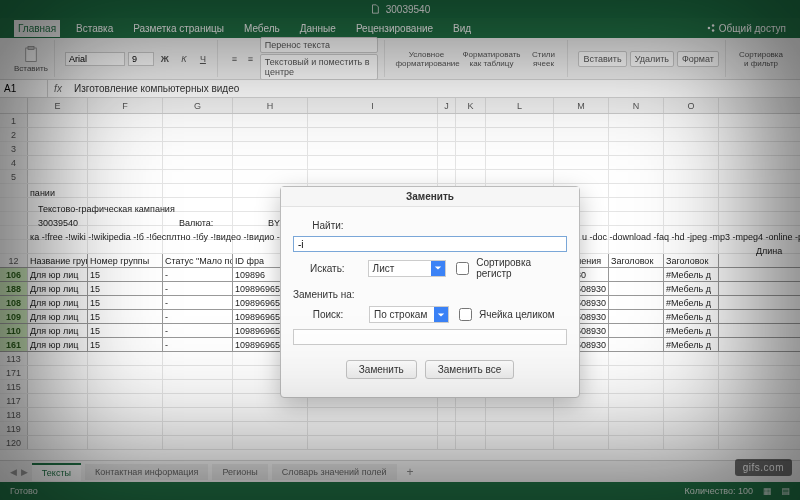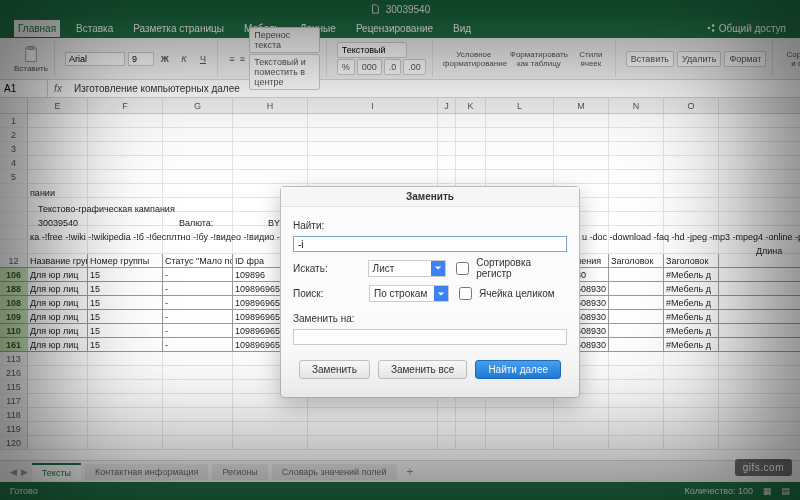--- a/index.html
+++ b/index.html
@@ -35,21 +35,21 @@
 .status{height:18px;background:#217346;color:#e6f1ea;display:flex;align-items:center;padding:0 10px;font-size:9px;gap:14px}
 .status .right{margin-left:auto;display:flex;gap:10px;align-items:center}
 .tabs{height:22px;background:#f3f3f3;border-top:1px solid #d4d4d4;display:flex;align-items:center;padding:0 10px;gap:4px}
 .tabs .stab{padding:3px 10px;font-size:9px;color:#666;cursor:pointer;background:#e6e6e6}
 .tabs .stab.active{background:#fff;color:#217346;border-top:2px solid #217346}
 .tabs .addtab{padding:0 6px;color:#888;cursor:pointer;font-size:12px}
 .dialog{position:absolute;top:88px;left:280px;width:300px;background:#fbfbfb;border:1px solid #bbb;border-radius:4px;box-shadow:0 8px 24px rgba(0,0,0,.25);font-size:10px;color:#333}
 .dialog .dtitle{text-align:center;padding:4px 0;font-weight:bold;border-bottom:1px solid #e2e2e2;background:#f6f6f6}
 .dialog .body{padding:8px 12px}
 .dialog .frow{display:flex;align-items:center;margin:5px 0;gap:6px}
-.dialog .lab{width:70px;text-align:left}
+.dialog .lab{width:70px;text-align:center}
 .dialog input[type=text]{flex:1;border:1px solid #7aa7d8;padding:2px 4px;font-size:10px;height:16px}
 .dialog .sel-wrap{background:#fff;border:1px solid #ccc;padding:1px 4px;position:relative;width:80px;height:17px;line-height:13px}
 .dialog .sel-wrap .arrow{position:absolute;right:0;top:0;bottom:0;width:14px;background:#3b82f6;display:flex;align-items:center;justify-content:center}
 .dialog .sel-wrap .arrow svg{width:8px;height:8px;fill:#fff}
 .dialog .check{display:flex;align-items:center;gap:4px}
 .dialog .btns{display:flex;justify-content:center;gap:8px;padding:10px 0}
 .dialog .dbtn{padding:3px 12px;background:linear-gradient(#fdfdfd,#efefef);border:1px solid #c4c4c4;border-radius:3px;font-size:10px;cursor:pointer}
 .dialog .dbtn.primary{background:linear-gradient(#4aa3f0,#1e7fe0);border-color:#1e6fc0;color:#fff}
 .vignette{pointer-events:none;position:absolute;inset:0;box-shadow:inset 0 0 120px 40px rgba(0,0,0,.55)}
 .watermark{position:absolute;right:8px;bottom:24px;background:rgba(0,0,0,.55);color:#fff;font-size:10px;padding:3px 8px;border-radius:3px;letter-spacing:.5px}
@@ -107,49 +107,38 @@
   </div>
   <div class="grp">
     <span class="iconbtn">≡</span>
     <span class="iconbtn">≡</span>
     <span style="display:flex;flex-direction:column;gap:1px">
       <span class="btn">Перенос текста</span>
       <span class="btn">Текстовый и поместить в центре</span>
     </span>
   </div>
   <div class="grp">
-    <div style="display:flex;flex-direction:column;gap:1px">
-      <input class="btn" style="width: 70px;" value="Текстовый">
-      <div style="display:flex;gap:2px">
-        <span class="btn">%</span>
-        <span class="btn">000</span>
-        <span class="btn">.0</span>
-        <span class="btn">.00</span>
-      </div>
-    </div>
-  </div>
-  <div class="grp">
     <span class="lbl" style="width:62px">Условное форматирование</span>
     <span class="lbl" style="width:62px">Форматировать как таблицу</span>
     <span class="lbl" style="width:36px">Стили ячеек</span>
   </div>
   <div class="grp">
     <span class="btn">Вставить</span>
     <span class="btn">Удалить</span>
     <span class="btn">Формат</span>
   </div>
   <div class="grp" style="border:none">
     <span class="lbl" style="width:50px">Сортировка и фильтр</span>
   </div>
 </div>
 
 <div class="fx">
   <div class="namebox">A1</div>
   <div class="fxicon">fx</div>
-  <div class="fxval">Изготовление компьютерных далее</div>
+  <div class="fxval">Изготовление компьютерных видео</div>
 </div>
 
 <div class="sheet">
   <div class="colhead" id="colhead">
       <div class="corner"></div>
       <div class="ch" style="width: 60px;">E</div>
       <div class="ch" style="width: 75px;">F</div>
       <div class="ch" style="width: 70px;">G</div>
       <div class="ch" style="width: 75px;">H</div>
       <div class="ch" style="width: 130px;">I</div>
@@ -407,21 +396,21 @@
         <div class="cell" style="width: 75px;"></div>
         <div class="cell" style="width: 130px;"></div>
         <div class="cell" style="width: 18px;"></div>
         <div class="cell" style="width: 30px;"></div>
         <div class="cell" style="width: 68px;"></div>
         <div class="cell" style="width: 55px;"></div>
         <div class="cell" style="width: 55px;"></div>
         <div class="cell" style="width: 55px;"></div>
       </div>
       <div class="row ">
-        <div class="rh">216</div>
+        <div class="rh">171</div>
         <div class="cell" style="width: 60px;"></div>
         <div class="cell" style="width: 75px;"></div>
         <div class="cell" style="width: 70px;"></div>
         <div class="cell" style="width: 75px;"></div>
         <div class="cell" style="width: 130px;"></div>
         <div class="cell" style="width: 18px;"></div>
         <div class="cell" style="width: 30px;"></div>
         <div class="cell" style="width: 68px;"></div>
         <div class="cell" style="width: 55px;"></div>
         <div class="cell" style="width: 55px;"></div>
@@ -521,42 +510,41 @@
         <div class="sel-wrap"><span>Лист</span><span class="arrow">
               <svg viewBox="0 0 10 10">
                 <path d="M1 3l4 4 4-4z"></path>
               </svg>
             </span></div>
         <label class="check">
             <input type="checkbox" style="">
             <span>Сортировка регистр</span>
           </label>
       </div>
+      <div class="frow" style="margin-top:10px">
+        <span class="lab" style="width:auto">Заменить на:</span>
+      </div>
       <div class="frow">
         <span class="lab">Поиск:</span>
         <div class="sel-wrap"><span>По строкам</span><span class="arrow">
               <svg viewBox="0 0 10 10">
                 <path d="M1 3l4 4 4-4z"></path>
               </svg>
             </span></div>
         <label class="check">
             <input type="checkbox" style="">
             <span>Ячейка целиком</span>
           </label>
       </div>
-      <div class="frow" style="margin-top:10px">
-        <span class="lab" style="width:auto">Заменить на:</span>
-      </div>
       <div class="frow">
           <input type="text" style="border-color: rgb(204, 204, 204);">
         </div>
       <div class="btns">
         <span class="dbtn">Заменить</span>
         <span class="dbtn">Заменить все</span>
-        <span class="dbtn primary">Найти далее</span>
       </div>
     </div>
   </div>
 </div>
 
 <div class="tabs">
   <span style="color:#999">◀</span>
   <span style="color:#999">▶</span>
   <span class="stab active">Тексты</span>
   <span class="stab">Контактная информация</span>

